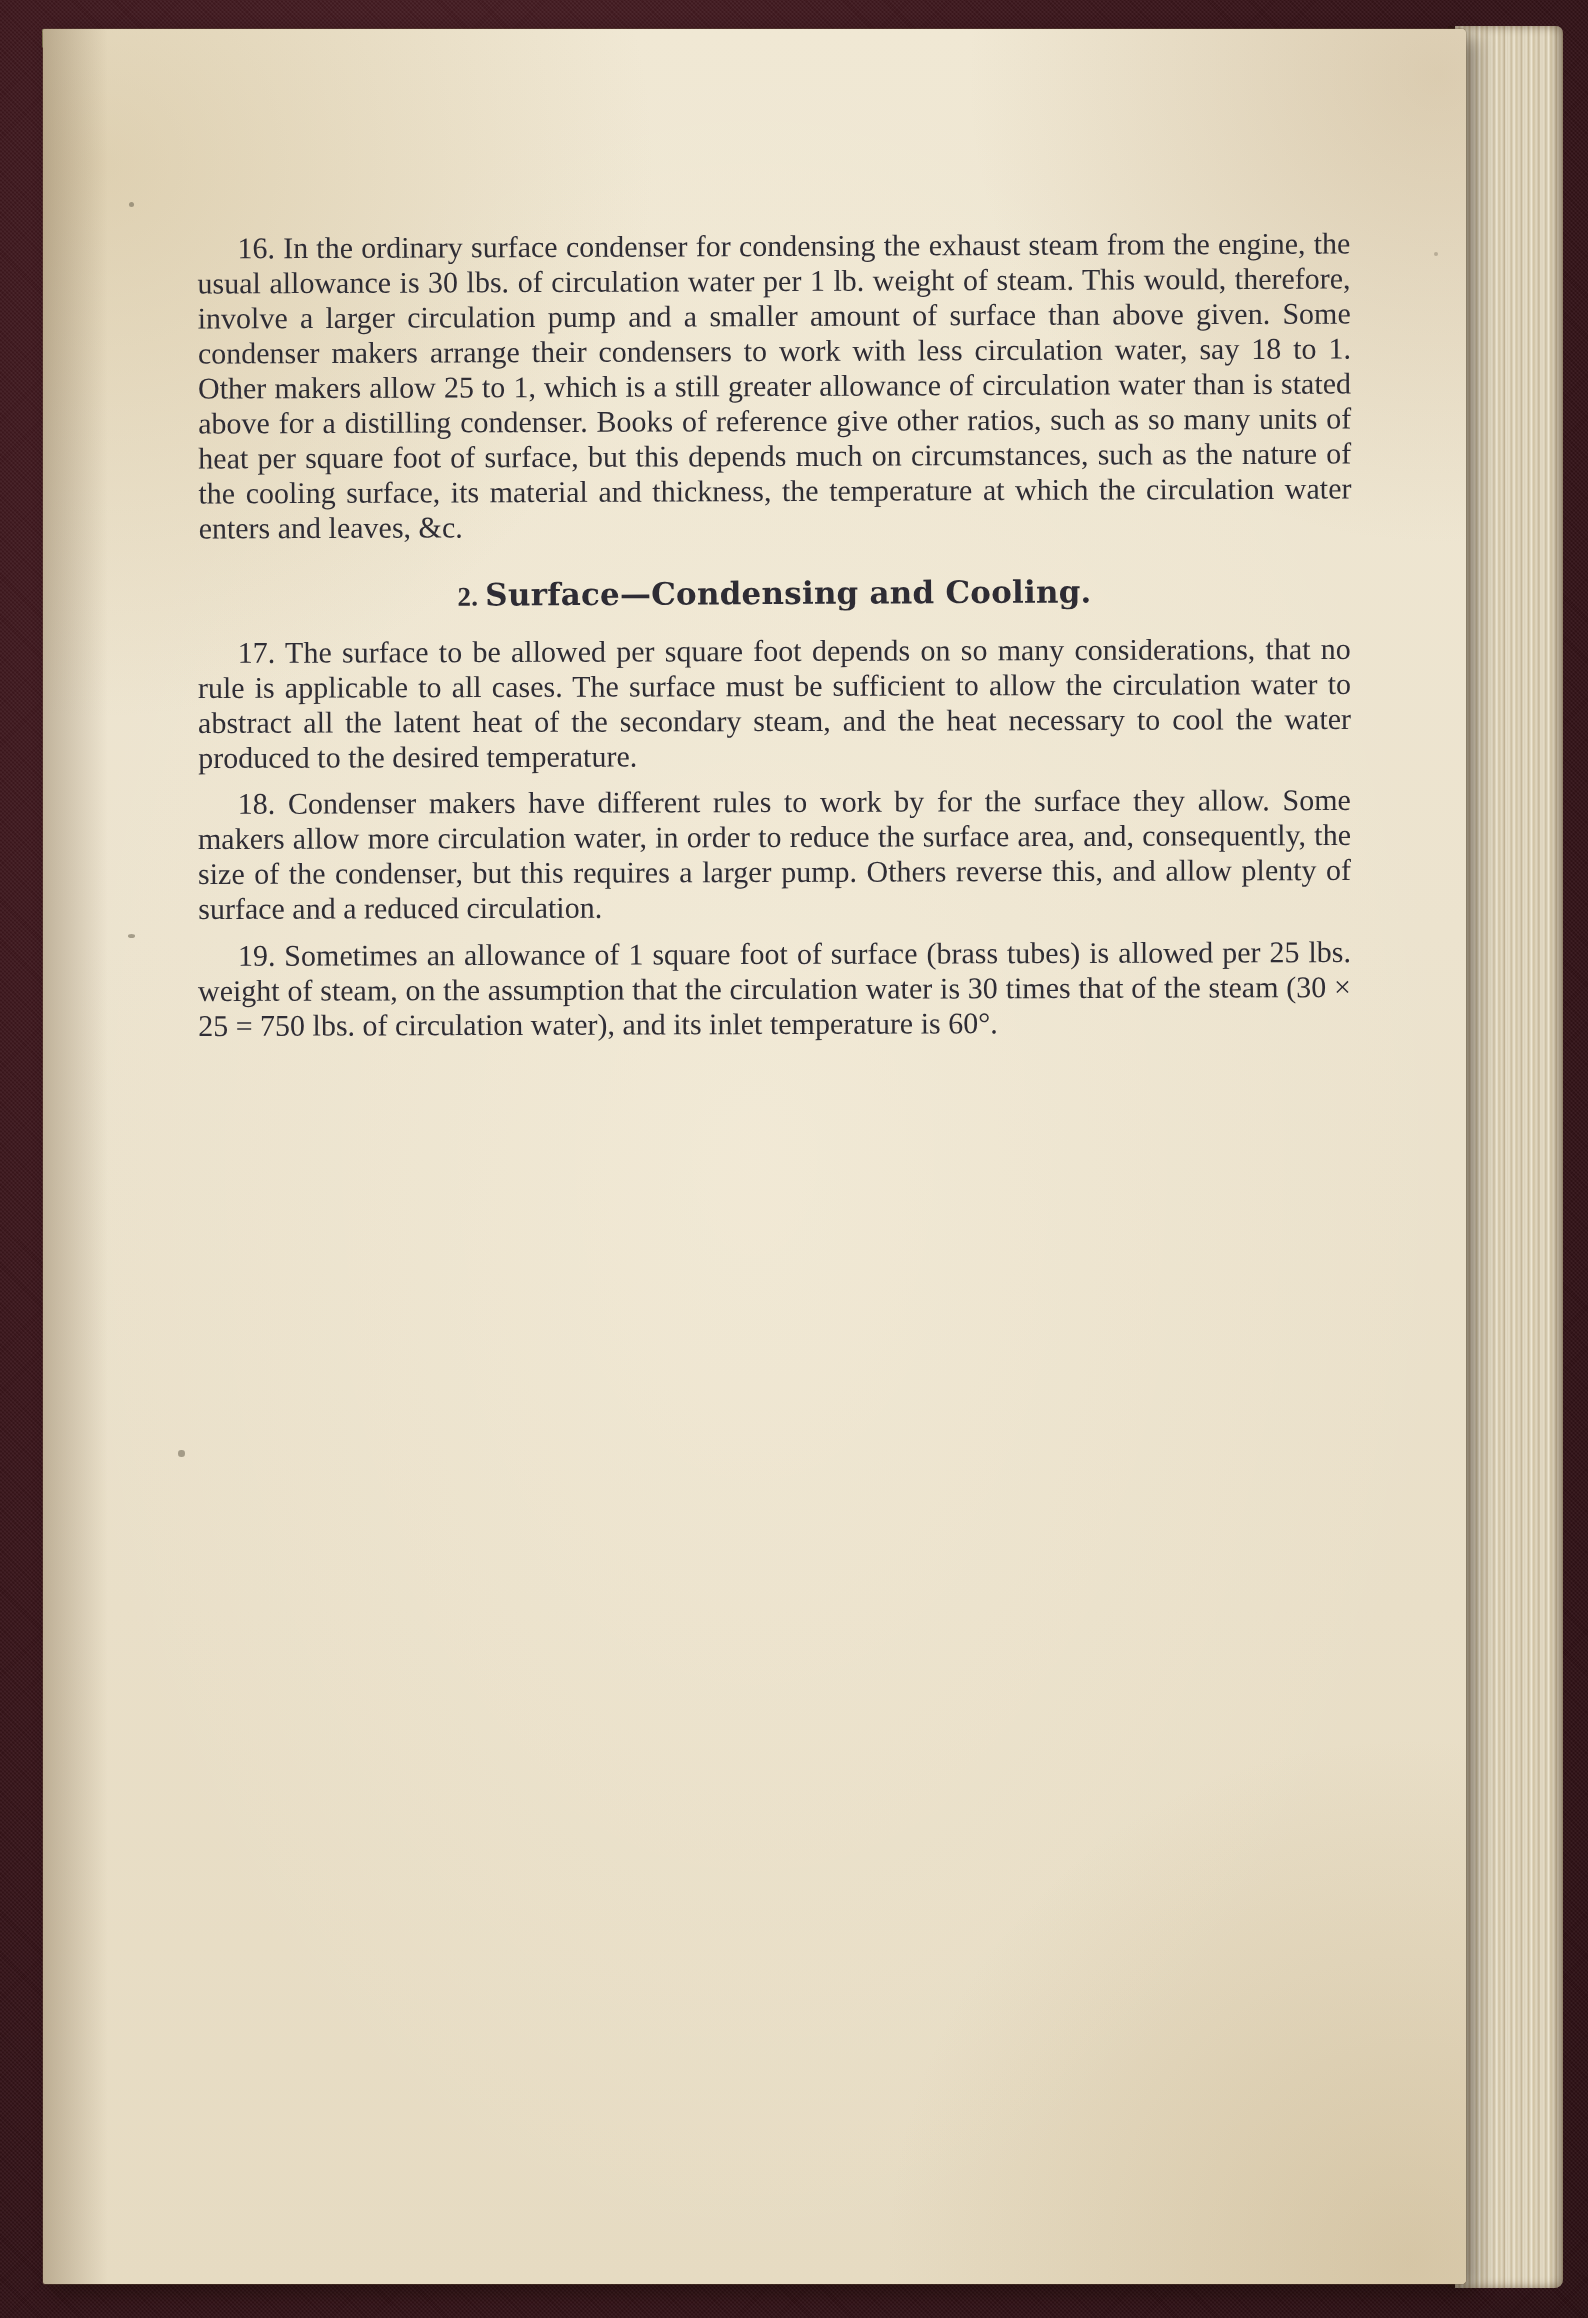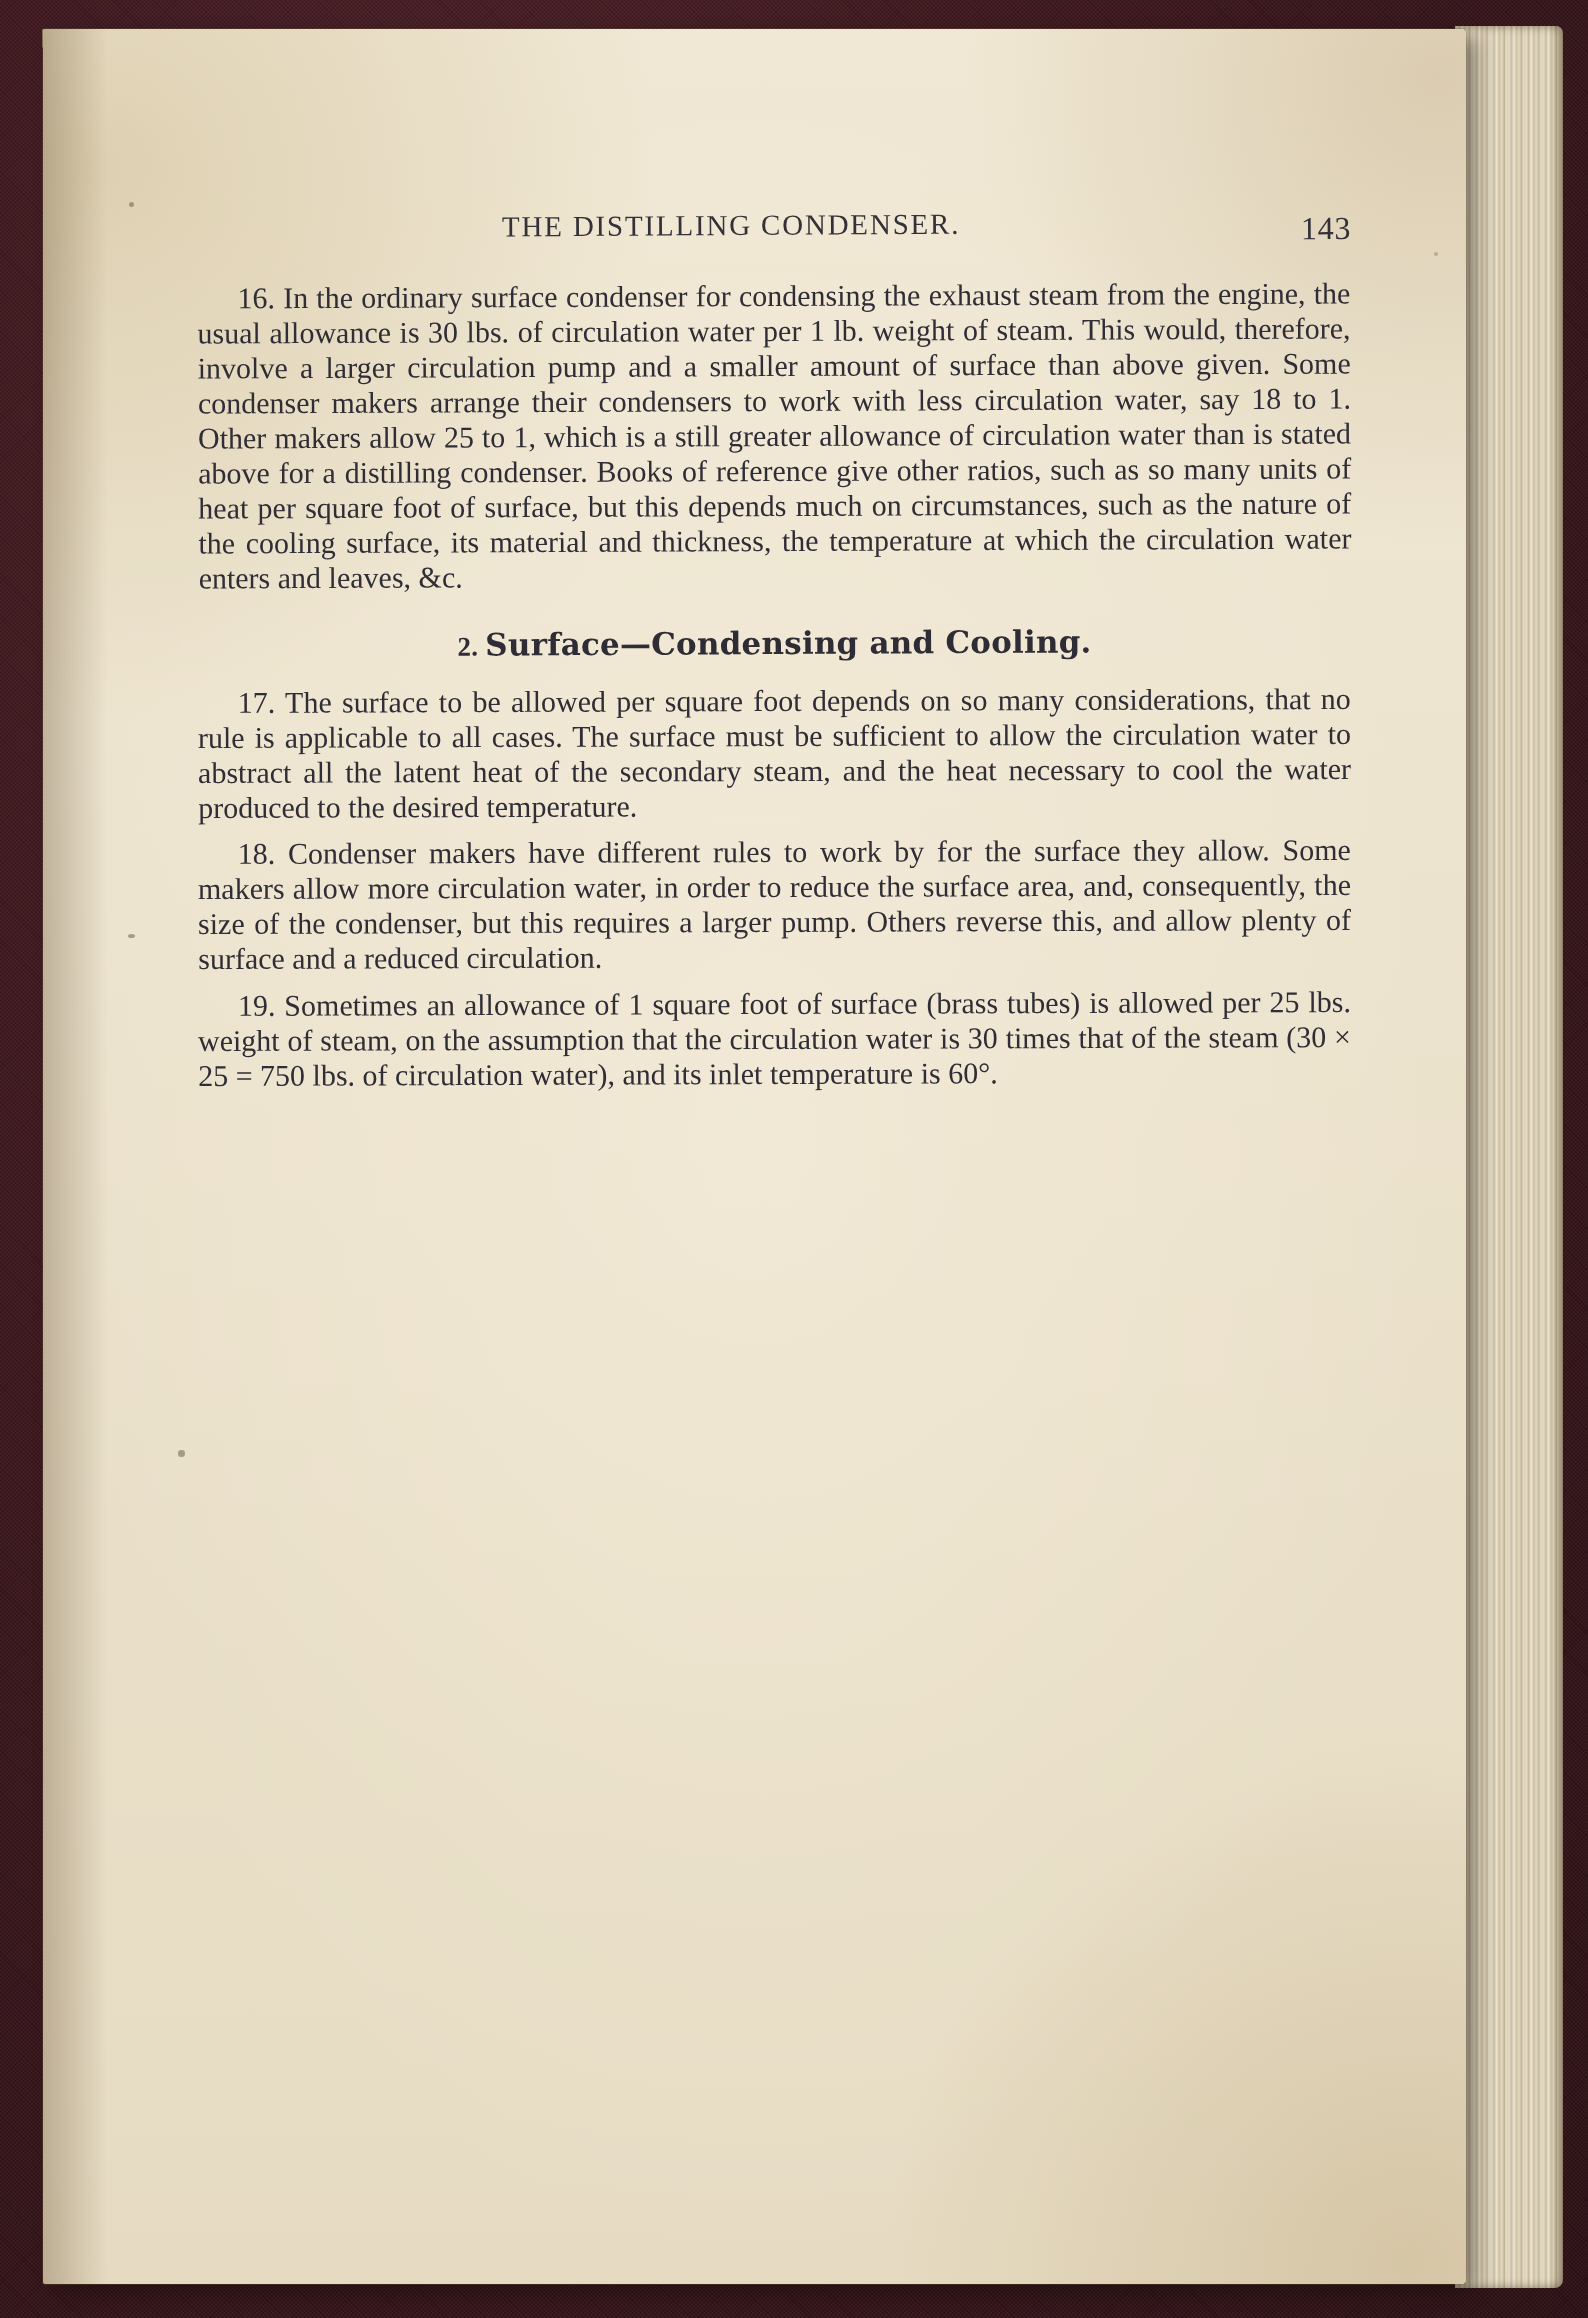--- a/index.html
+++ b/index.html
@@ -193,24 +193,20 @@
     <div id="page-ageing"></div>
     <div id="gutter-shade"></div>
 
     <span class="fleck" id="fleck-1"></span>
     <span class="fleck" id="fleck-2"></span>
     <span class="fleck" id="fleck-3"></span>
     <span class="fleck" id="fleck-4"></span>
 
     <div id="text-block">
 
-      <div id="running-head">
-        <span class="rh-title">THE DISTILLING CONDENSER.</span>
-        <span class="rh-page">143</span>
-      </div>
 
       <p class="para indent" id="para-16">16. In the ordinary surface condenser for condensing the exhaust steam from the engine, the usual allowance is 30 lbs. of circulation water per 1 lb. weight of steam. This would, therefore, involve a larger circulation pump and a smaller amount of surface than above given.   Some condenser makers arrange their condensers to work with less circulation water, say 18 to 1.   Other makers allow 25 to 1, which is a still greater allowance of circulation water than is stated above for a distilling condenser. Books of reference give other ratios, such as so many units of heat per square foot of surface, but this depends much on circumstances, such as the nature of the cooling surface, its material and thickness, the temperature at which the circulation water enters and leaves, &amp;c.</p>
 
       <h2 id="section-heading">
         <span class="sec-num">2.</span><span class="sec-title">Surface—Condensing and Cooling.</span>
       </h2>
 
       <p class="para indent" id="para-17">17. The surface to be allowed per square foot depends on so many considerations, that no rule is applicable to all cases.   The surface must be sufficient to allow the circulation water to abstract all the latent heat of the secondary steam, and the heat necessary to cool the water produced to the desired temperature.</p>
 
       <p class="para indent" id="para-18">18. Condenser makers have different rules to work by for the surface they allow.   Some makers allow more circulation water, in order to reduce the surface area, and, consequently, the size of the condenser, but this requires a larger pump.   Others reverse this, and allow plenty of surface and a reduced circulation.</p>

